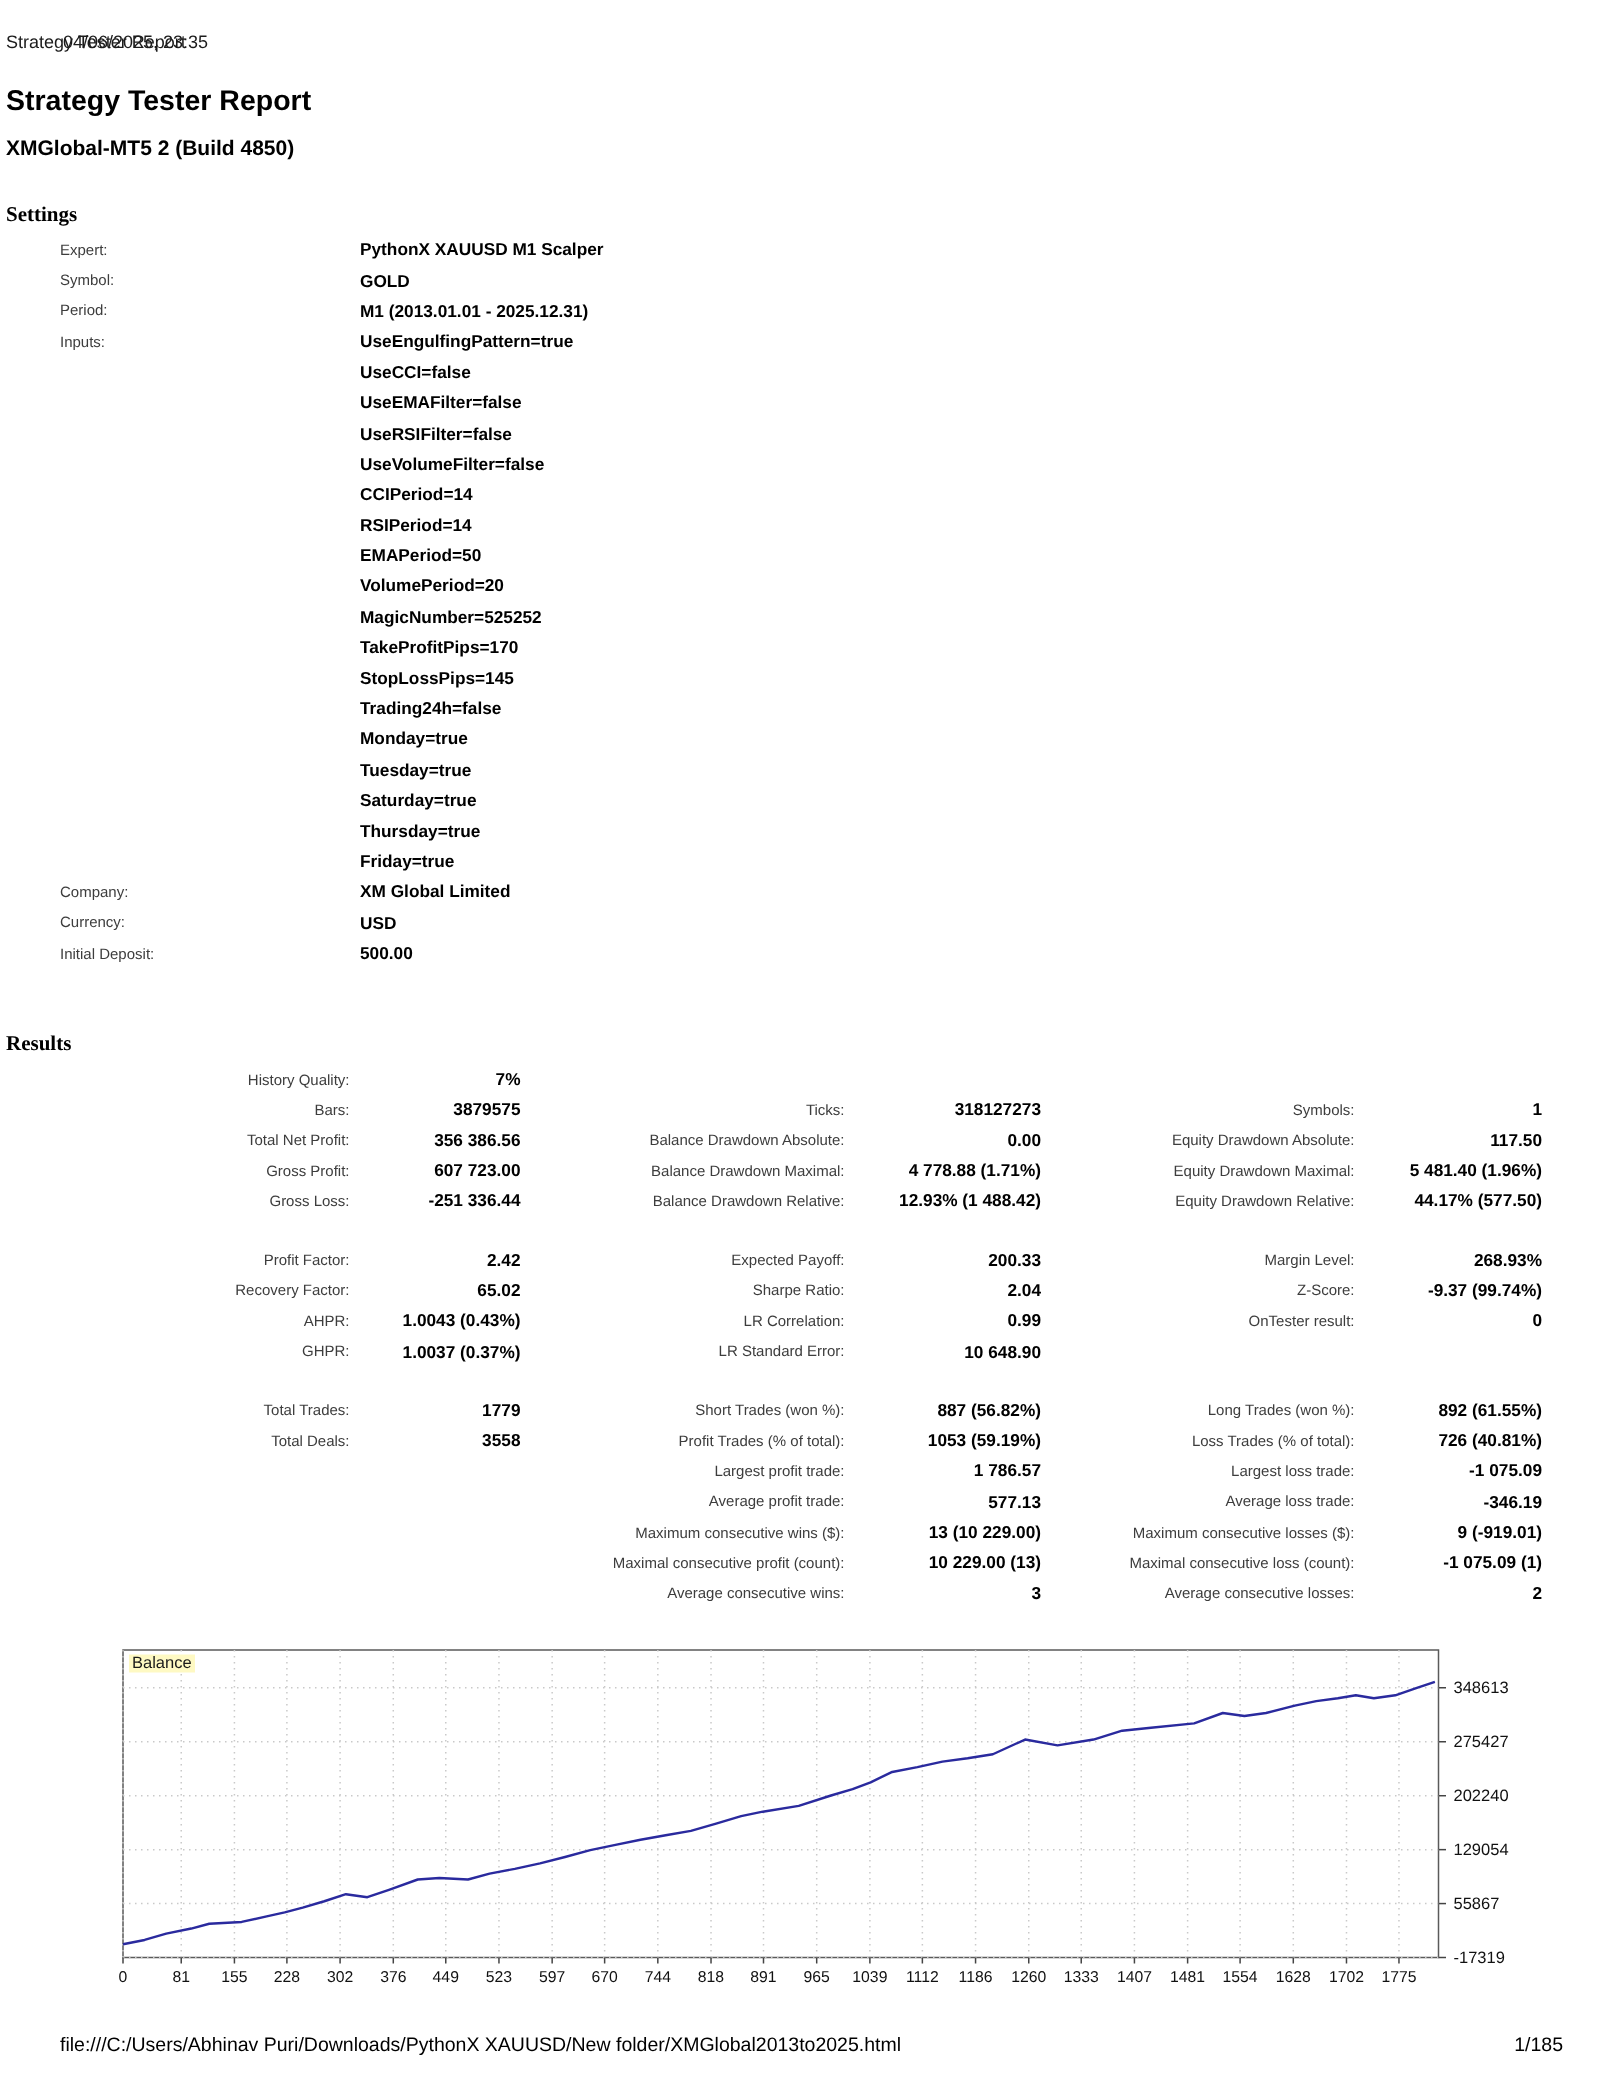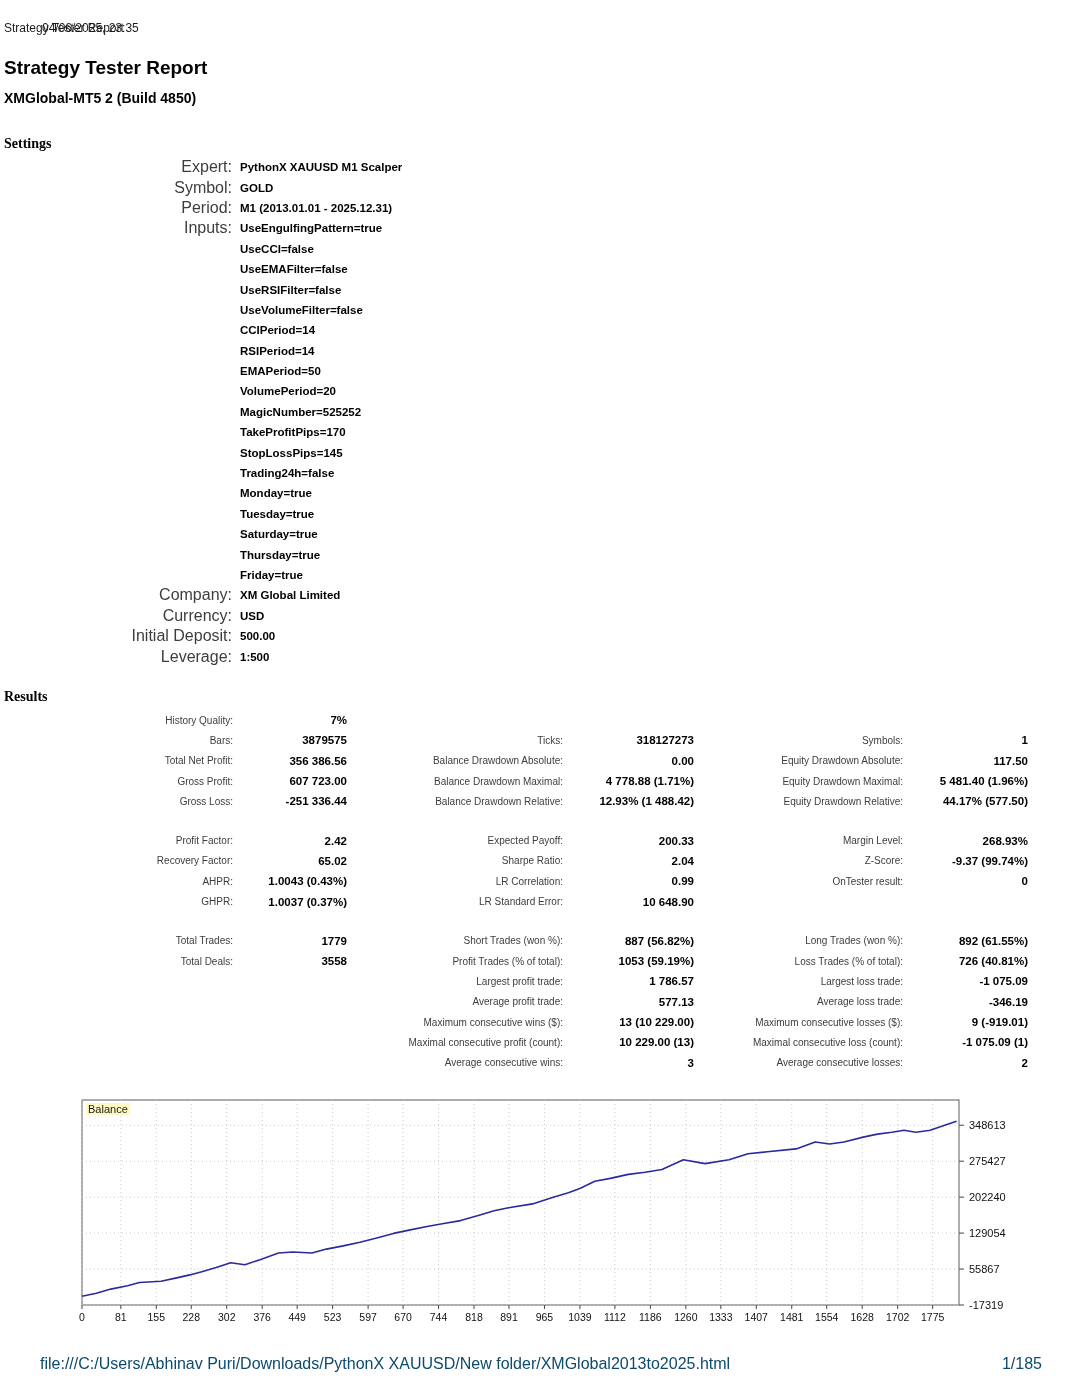--- a/index.html
+++ b/index.html
@@ -9,31 +9,31 @@
   }
   .abs{position:absolute;}
   .center{left:4px;width:1080px;text-align:left;}
   .hdr-small{font-size:12px;color:#1c1c1c;}
   .title{font-size:19px;font-weight:700;}
   .subtitle{font-size:14px;font-weight:700;}
   .sec-head{font-size:14px;font-weight:700;font-family:Liberation Serif, serif;}
   
   .settings-table{left:40px;top:157px;}
   .srow{display:flex;height:20.4px;align-items:center;}
-  .slabel{width:192px;flex:none;text-align:right;color:#3d3d3d;font-size:16px;padding-right:8px;}
+  .slabel{width:192px;flex:none;text-align:left;color:#3d3d3d;font-size:10px;padding-right:8px;}
   .svalue{font-weight:700;font-size:11.5px;white-space:nowrap;}
   
   .results-table{left:40px;top:710px;}
   .rrow{display:flex;height:20.3px;align-items:center;}
   .rspacer{height:19px;}
   .rl{text-align:right;color:#3d3d3d;font-size:10px;flex:none;white-space:nowrap;}
   .rv{text-align:right;font-weight:700;font-size:11.5px;flex:none;white-space:nowrap;}
   .w-l1{width:193px}.w-v1{width:114px}.w-l2{width:216px}.w-v2{width:131px}.w-l3{width:209px}.w-v3{width:125px}
   .chart-legend{left:86px;top:1103px;font-size:11px;color:#1a1a1a;background:#fef9c3;padding:0 2px;}
-  .footer-text{font-size:16px;color:#0c4a6e;}
+  .footer-text{font-size:13px;color:#000000;}
 </style>
 </head>
 <body>
 
 <div class="abs hdr-small" style="left:42px;top:21px;">04/06/2025, 23:35</div>
 <div class="abs center hdr-small" style="top:21px;">Strategy Tester Report</div>
 
 <div class="abs center title" style="top:57px;">Strategy Tester Report</div>
 <div class="abs center subtitle" style="top:90px;">XMGlobal-MT5 2 (Build 4850)</div>
 
@@ -127,24 +127,20 @@
       <span class="slabel">Company:</span>
       <span class="svalue">XM Global Limited</span>
     </div>
     <div class="srow">
       <span class="slabel">Currency:</span>
       <span class="svalue">USD</span>
     </div>
     <div class="srow">
       <span class="slabel">Initial Deposit:</span>
       <span class="svalue">500.00</span>
-    </div>
-    <div class="srow">
-      <span class="slabel">Leverage:</span>
-      <span class="svalue">1:500</span>
     </div>
   </div>
 
 <div class="abs center sec-head" style="top:689px;">Results</div>
 <div class="abs results-table">
     <div class="rrow">
       <span class="rl w-l1">History Quality:</span>
       <span class="rv w-v1">7%</span>
       <span class="rl w-l2"></span>
       <span class="rv w-v2"></span>

